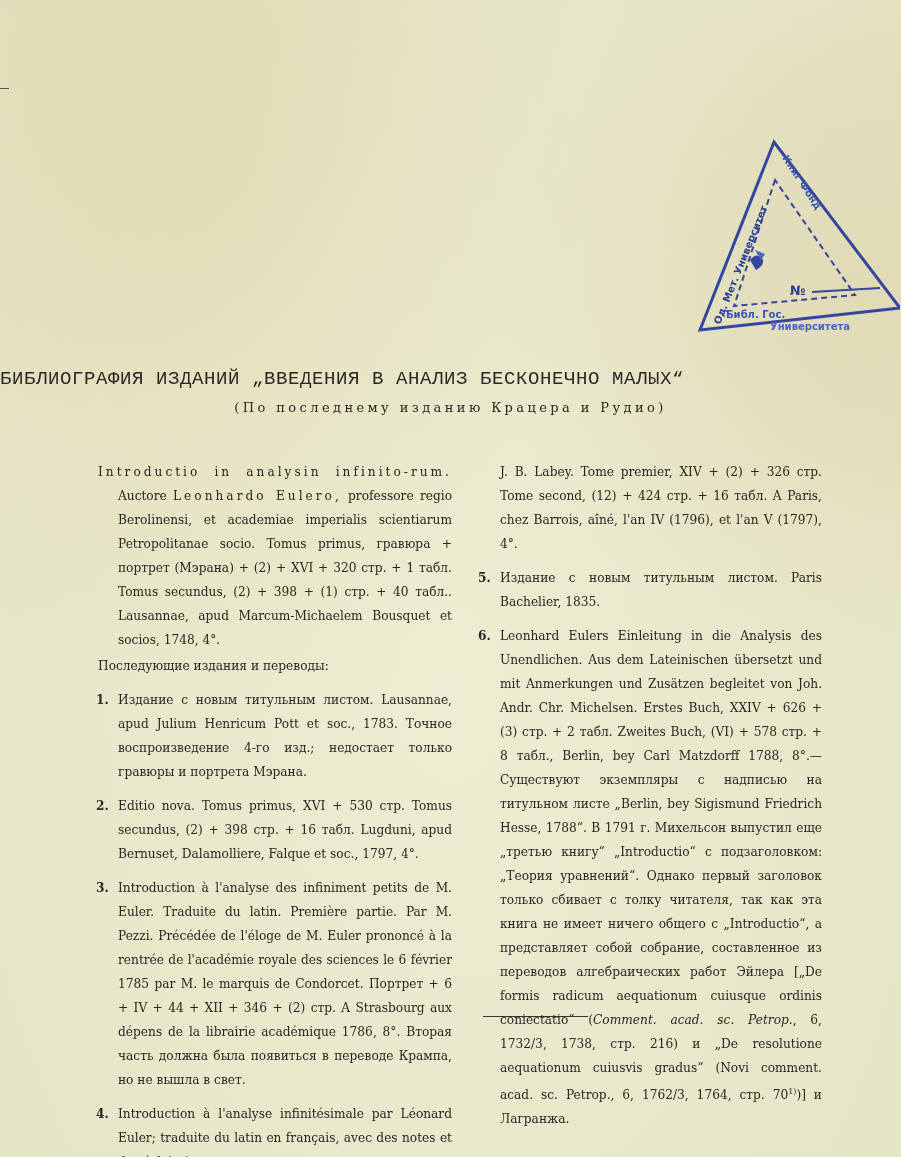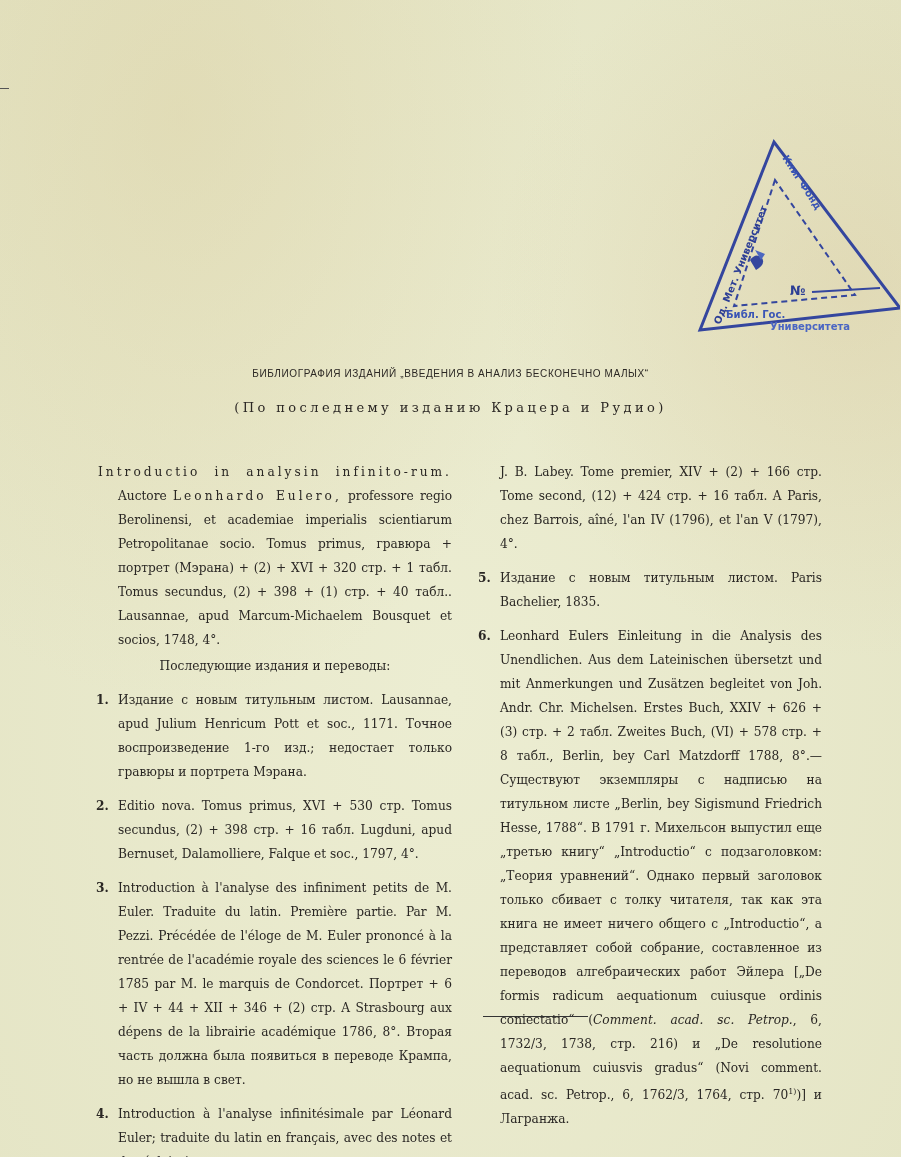--- a/index.html
+++ b/index.html
@@ -9,35 +9,35 @@
     background-image:
       radial-gradient(ellipse at 20% 10%, rgba(215,200,150,0.35) 0%, rgba(0,0,0,0) 40%),
       radial-gradient(ellipse at 95% 25%, rgba(215,195,150,0.35) 0%, rgba(0,0,0,0) 30%),
       radial-gradient(ellipse at 50% 60%, #ecedd2 0%, #e4e4c4 100%);
     font-family: "DejaVu Serif", "Liberation Serif", serif;
     color: #2a2724;
   }
   .page { position: absolute; inset: 0; }
   .stamp { position: absolute; left: 690px; top: 130px; width: 210px; height: 210px; }
   .title {
-    position: absolute; left: 0; right: 0; top: 368px; text-align: center;
-    font-family: Liberation Sans, sans-serif;
-    font-size: 10px; letter-spacing: 0.6px; color: #2b2724;
+    position: absolute; left: 0; right: 0; top: 368px; 
+    font-family: Liberation Mono, monospace;
+    font-size: 19px; letter-spacing: 0.6px; color: #2b2724;
   }
   .subtitle {
     position: absolute; left: 0; right: 0; top: 400px; text-align: center;
     font-size: 13px; letter-spacing: 3.4px; color: #2b2724;
   }
   .col { position: absolute; top: 460px; font-size: 12.2px; line-height: 24px; text-align: justify; }
   .col-left { left: 118px; width: 334px; }
   .col-right { left: 500px; width: 322px; }
   .entry { position: relative; margin-bottom: 10px; }
   .num { position: absolute; left: -22px; top: 0; font-weight: bold; }
   .spaced { letter-spacing: 3px; }
-  .indent-head { text-align: center; margin: 2px 0 2px 0; }
+  .indent-head { text-align: left; margin: 2px 0 2px 0; }
   .first { text-indent: -20px; }
   .footnote-rule { position: absolute; left: 483px; top: 1016px; width: 105px; border-top: 1.4px solid #333; }
   .footnote { position: absolute; left: 483px; top: 1032px; width: 358px; font-size: 12.2px; line-height: 16.6px; text-align: justify; }
   .footnote p { margin: 0; text-indent: 16px; }
   .margin-mark { position: absolute; left: 0; top: 88px; width: 9px; border-top: 1px solid #555; }
   sup { font-size: 8px; }
   i { font-style: italic; }
 </style>
 </head>
 <body>
@@ -67,38 +67,38 @@
   <div class="col col-left">
     <div class="entry first">
       <span class="spaced">Introductio in analysin infinito-rum.</span>
       <span>Auctore</span>
       <span class="spaced">Leonhardo Eulero,</span>
       <span>professore regio Berolinensi, et academiae imperialis scientiarum Petropolitanae socio. Tomus primus, гравюра + портрет (Мэрана) + (2) + XVI + 320 стр. + 1 табл. Tomus secundus, (2) + 398 + (1) стр. + 40 табл.. Lausannae, apud Marcum-Michaelem Bousquet et socios, 1748, 4°.</span>
       <div class="indent-head">Последующие издания и переводы:</div>
     </div>
     <div class="entry">
       <span class="num">1.</span>
-      <span>Издание с новым титульным листом. Lausannae, apud Julium Henricum Pott et soc., 1171. Точное воспроизведение 1-го изд.; недостает только гравюры и портрета Мэрана.</span>
+      <span>Издание с новым титульным листом. Lausannae, apud Julium Henricum Pott et soc., 1783. Точное воспроизведение 4-го изд.; недостает только гравюры и портрета Мэрана.</span>
     </div>
     <div class="entry">
       <span class="num">2.</span>
       <span>Editio nova. Tomus primus, XVI + 530 стр. Tomus secundus, (2) + 398 стр. + 16 табл. Lugduni, apud Bernuset, Dalamolliere, Falque et soc., 1797, 4°.</span>
     </div>
     <div class="entry">
       <span class="num">3.</span>
       <span>Introduction à l'analyse des infiniment petits de M. Euler. Traduite du latin. Première partie. Par M. Pezzi. Précédée de l'éloge de M. Euler prononcé à la rentrée de l'académie royale des sciences le 6 février 1785 par M. le marquis de Condorcet. Портрет + 6 + IV + 44 + XII + 346 + (2) стр. A Strasbourg aux dépens de la librairie académique 1786, 8°. Вторая часть должна была появиться в переводе Крампа, но не вышла в свет.</span>
     </div>
     <div class="entry">
       <span class="num">4.</span>
       <span>Introduction à l'analyse infinitésimale par Léonard Euler; traduite du latin en français, avec des notes et des éclaircissements, par</span>
     </div>
   </div>
 
   <div class="col col-right">
-    <div class="entry">J. B. Labey. Tome premier, XIV + (2) + 166 стр. Tome second, (12) + 424 стр. + 16 табл. A Paris, chez Barrois, aîné, l'an IV (1796), et l'an V (1797), 4°.</div>
+    <div class="entry">J. B. Labey. Tome premier, XIV + (2) + 326 стр. Tome second, (12) + 424 стр. + 16 табл. A Paris, chez Barrois, aîné, l'an IV (1796), et l'an V (1797), 4°.</div>
     <div class="entry">
       <span class="num">5.</span>
       <span>Издание с новым титульным листом. Paris Bachelier, 1835.</span>
     </div>
     <div class="entry">
       <span class="num">6.</span>
       <span>Leonhard Eulers Einleitung in die Analysis des Unendlichen. Aus dem Lateinischen übersetzt und mit Anmerkungen und Zusätzen begleitet von Joh. Andr. Chr. Michelsen. Erstes Buch, XXIV + 626 + (3) стр. + 2 табл. Zweites Buch, (VI) + 578 стр. + 8 табл., Berlin, bey Carl Matzdorff 1788, 8°.— Существуют экземпляры с надписью на титульном листе „Berlin, bey Sigismund Friedrich Hesse, 1788“. В 1791 г. Михельсон выпустил еще „третью книгу“ „Introductio“ с подзаголовком: „Теория уравнений“. Однако первый заголовок только сбивает с толку читателя, так как эта книга не имеет ничего общего с „Introductio“, а представляет собой собрание, составленное из переводов алгебраических работ Эйлера [„De formis radicum aequationum cuiusque ordinis coniectatio“ (</span><i>Comment. acad. sc. Petrop.</i><span>, 6, 1732/3, 1738, стр. 216) и „De resolutione aequationum cuiusvis gradus“ (Novi comment. acad. sc. Petrop., 6, 1762/3, 1764, стр. 70</span><sup>1)</sup><span>)] и Лагранжа.</span>
     </div>
   </div>
 

